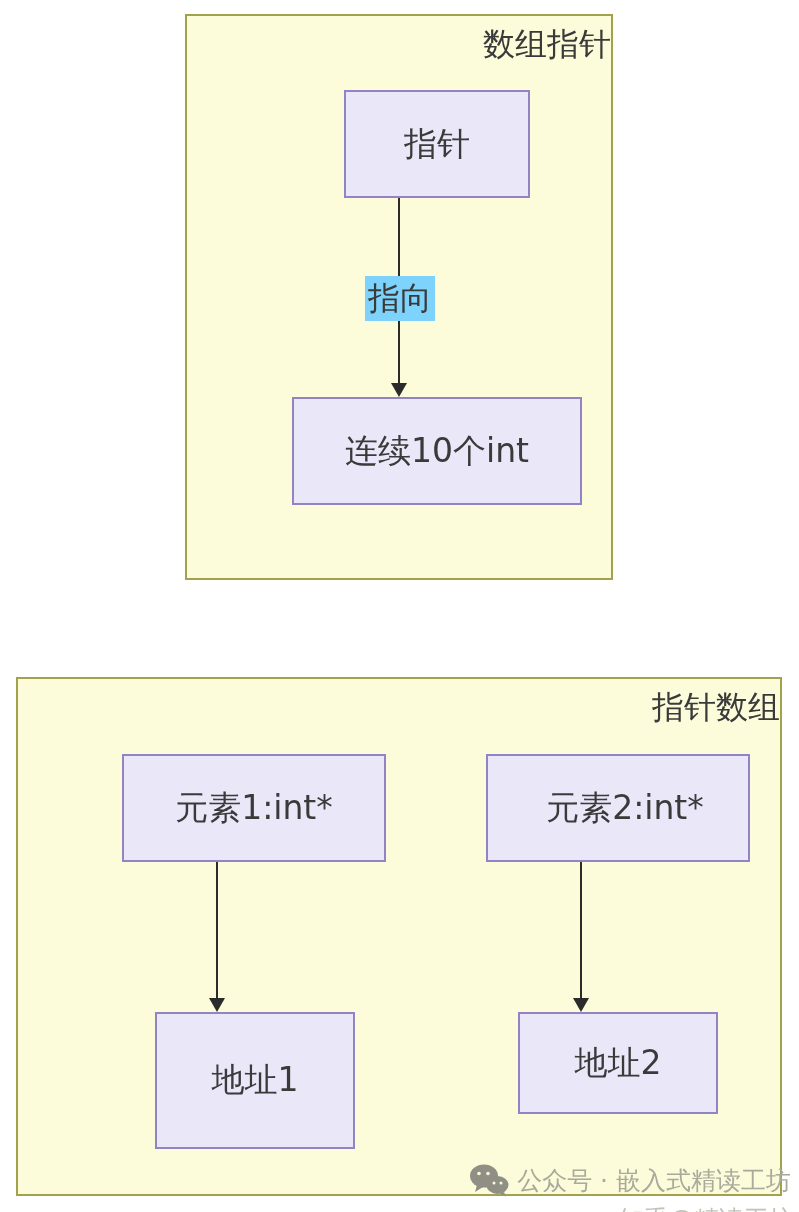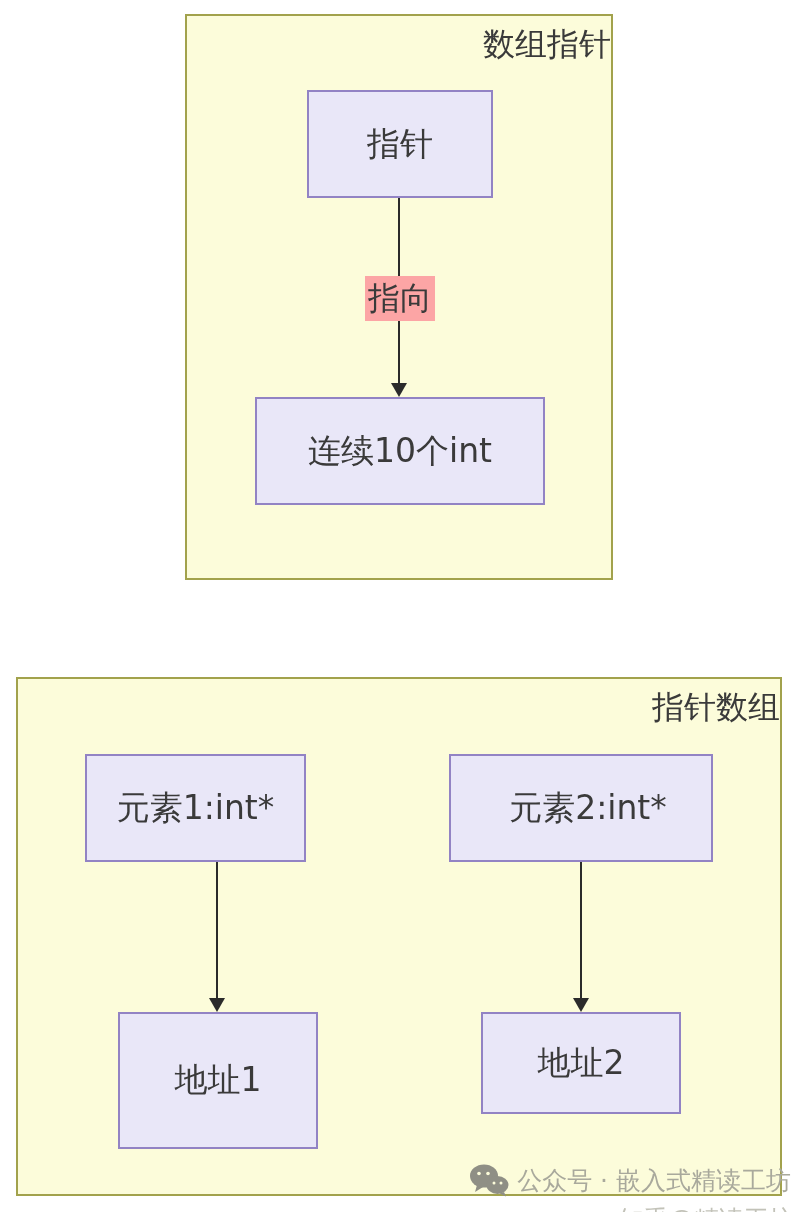--- a/index.html
+++ b/index.html
@@ -36,24 +36,25 @@
     position: absolute;
     box-sizing: border-box;
     background: #E9E7F8;
     border: 2px solid #9283C4;
     display: flex;
     align-items: center;
     justify-content: center;
     font-size: 33px;
     color: #3A3A3A;
     text-align: center;
+    margin-left: 37px;
   }
   .node-pointer { left: 307px; top: 90px;   width: 186px; height: 108px; }
   .node-ints    { left: 255px; top: 397px;  width: 290px; height: 108px; }
-  .node-elem1   { left: 85px;  top: 754px;  width: 221px; height: 108px; }
+  .node-elem1   { left: 85px;  top: 754px;  width: 264px; height: 108px; }
   .node-elem2   { left: 449px; top: 754px;  width: 264px; height: 108px; padding-left: 14px; }
   .node-addr1   { left: 118px; top: 1012px; width: 200px; height: 137px; }
   .node-addr2   { left: 481px; top: 1012px; width: 200px; height: 102px; }
   .vline {
     position: absolute;
     width: 2px;
     background: #2B2B2B;
   }
   .line1 { left: 398px; top: 198px; height: 188px; }
   .line2 { left: 216px; top: 862px; height: 140px; }
@@ -66,21 +67,21 @@
     border-top: 14px solid #2B2B2B;
   }
   .head1 { left: 391px; top: 383px; }
   .head2 { left: 209px; top: 998px; }
   .head3 { left: 573px; top: 998px; }
   .edge-label {
     position: absolute;
     left: 400px;
     top: 276px;
     transform: translateX(-50%);
-    background: #fca5a5;
+    background: #7dd3fc;
     color: #3A3A3A;
     font-size: 32px;
     padding: 5px 3px;
     line-height: 1.1;
     white-space: nowrap;
   }
   .watermark {
     position: absolute;
     right: 8px;
     top: 1163px;

